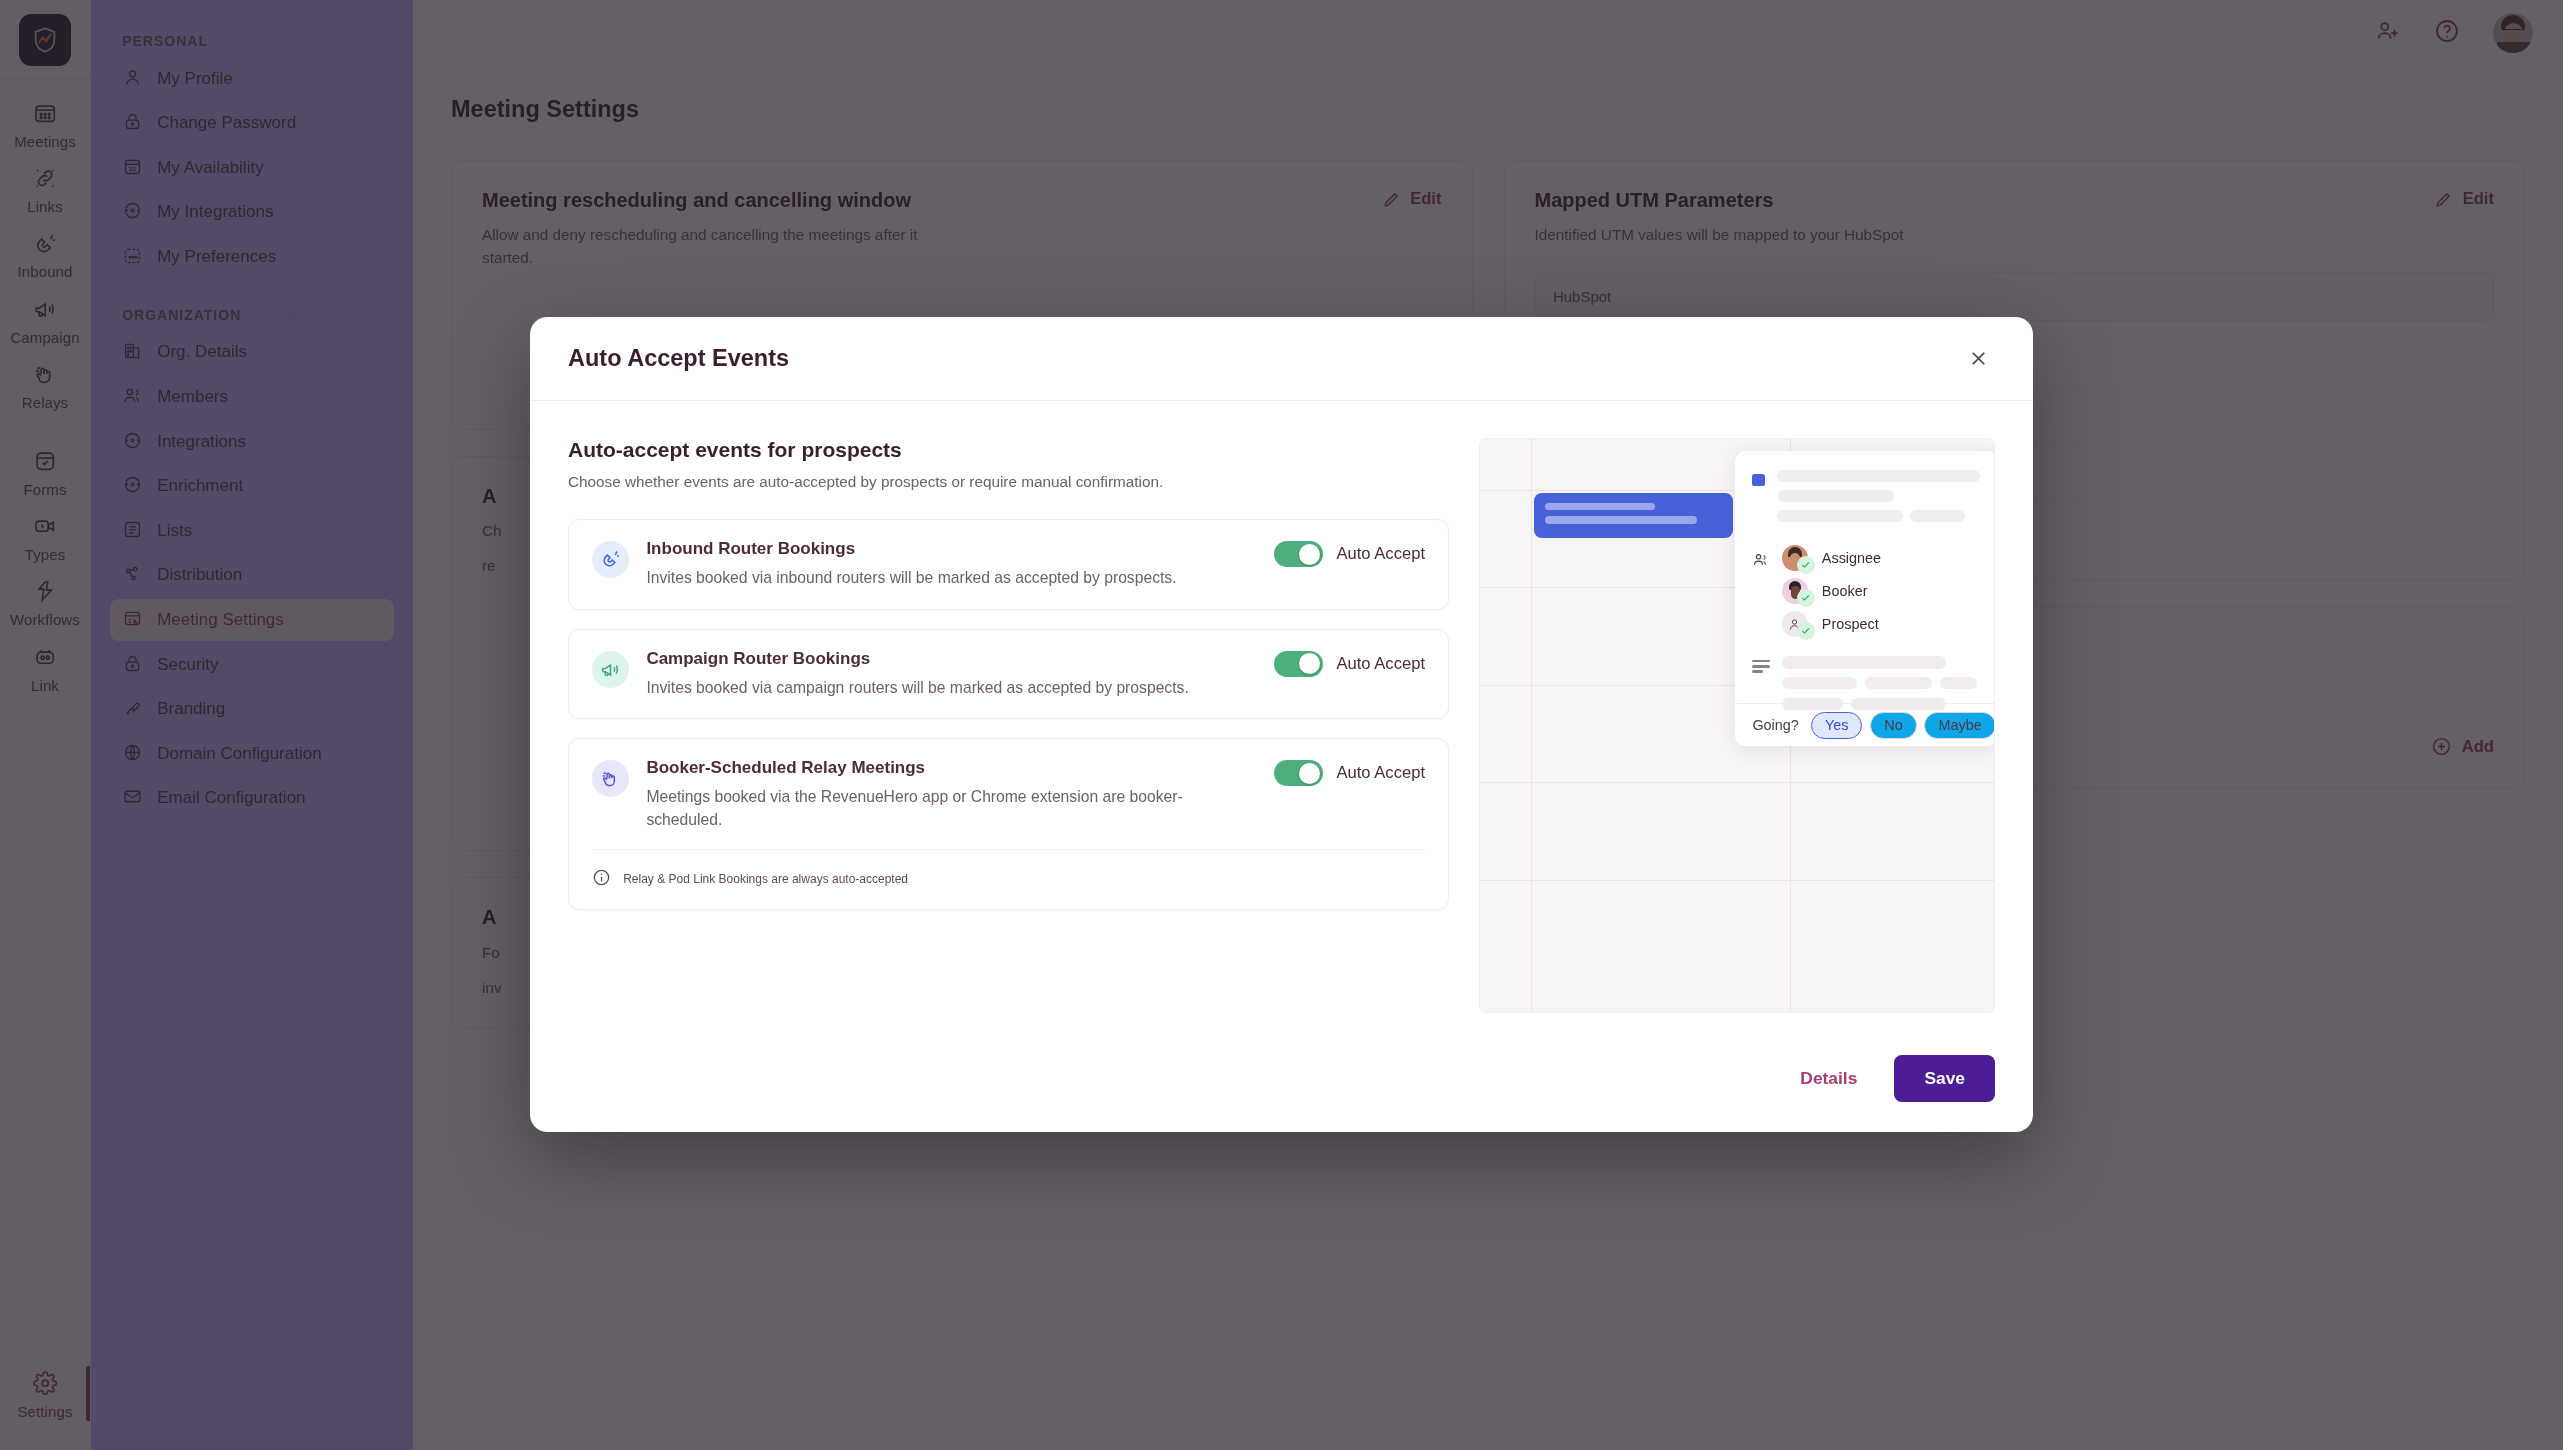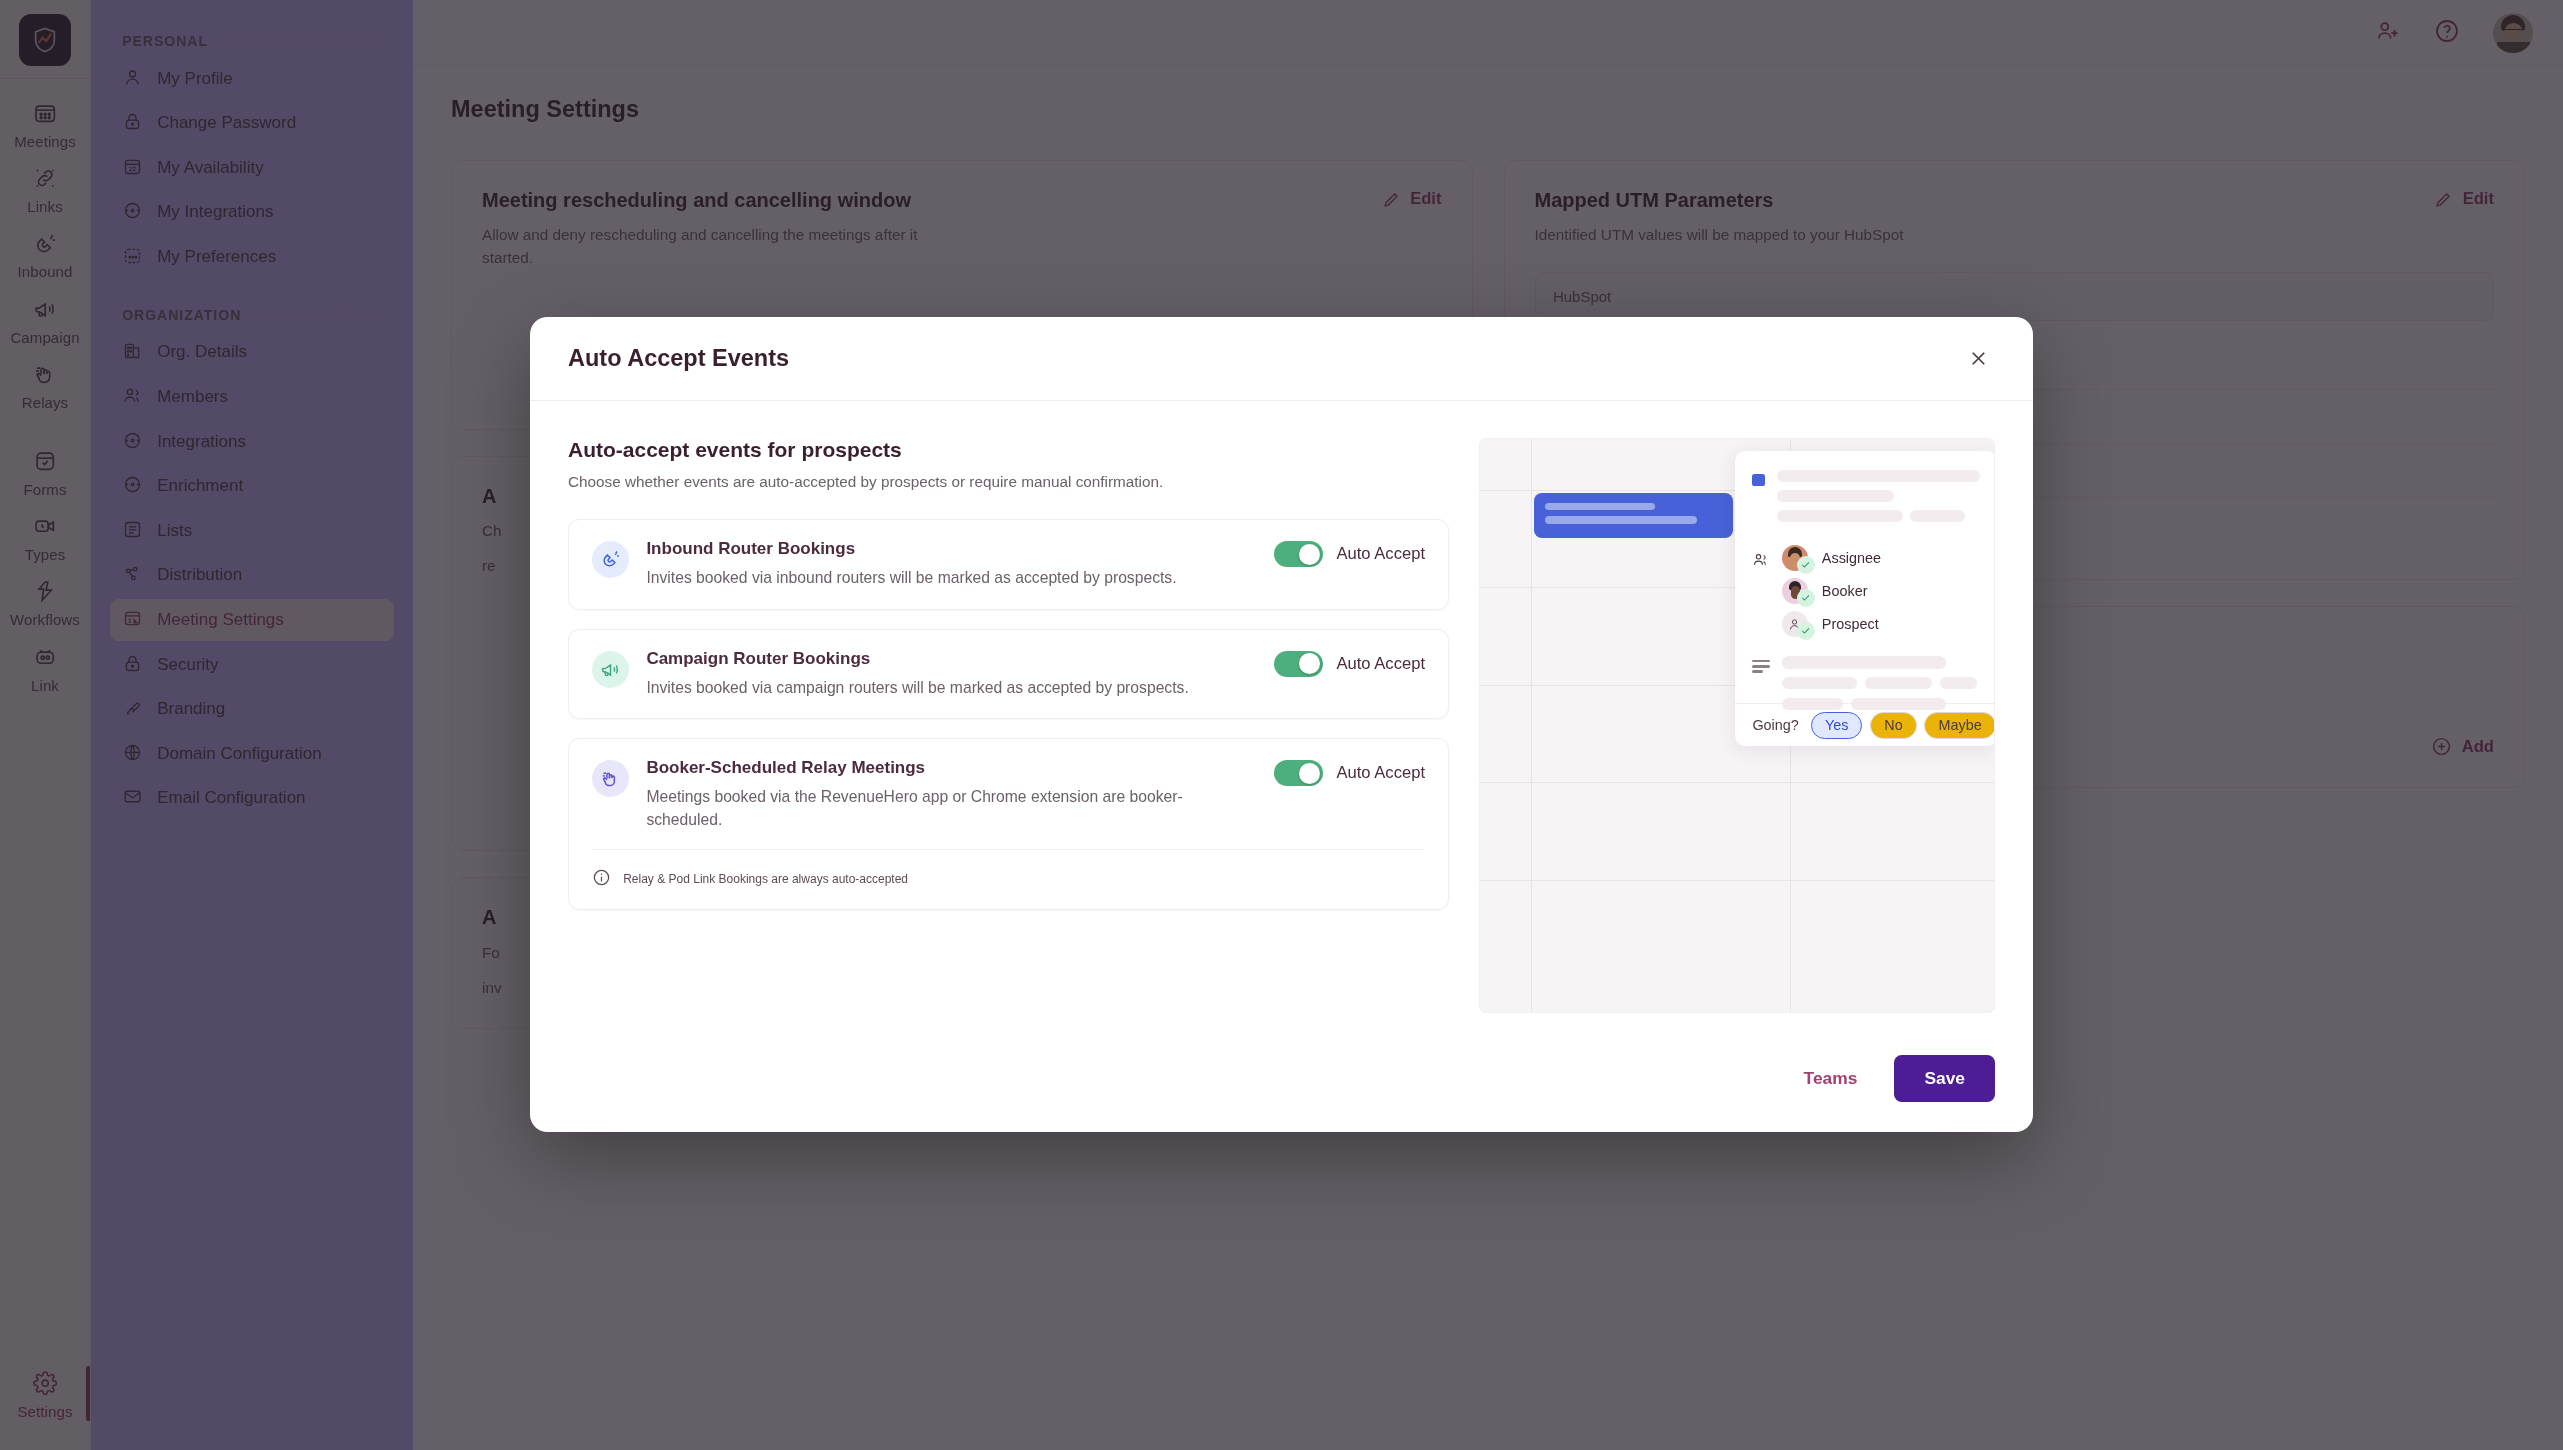--- a/index.html
+++ b/index.html
@@ -211,21 +211,21 @@
   .dc-list-ic i:nth-child(1){width:100%} .dc-list-ic i:nth-child(2){width:100%} .dc-list-ic i:nth-child(3){width:60%}
   .nt-rows { flex: 1; display: flex; flex-direction: column; gap: 8.7px; }
   .nt-row { display: flex; gap: 7.8px; }
   .dc-going {
     position: absolute; left: 0; right: 0; bottom: 0; height: 43px;
     border-top: 0.9px solid #f1ebee; display: flex; align-items: center; gap: 7.8px; padding: 0 17.4px;
   }
   .going-lbl { font-size: 14.4px; color: #4b3b45; margin-right: 4.4px; }
   .rsvp {
     padding: 4.4px 13px; border-radius: 14px; border: 0.9px solid #ded7dc;
-    font-size: 14.4px; color: #4b3b45; cursor: pointer; background: #eab308;
+    font-size: 14.4px; color: #4b3b45; cursor: pointer; background: #0ea5e9;
   }
   .rsvp.sel { background: #dfe8fe; border-color: #4761d8; color: #2f4ccc; }
 
   .modal-foot {
     height: 108px; display: flex; align-items: center; justify-content: flex-end;
     gap: 14px; padding: 0 38px;
   }
   .btn-cancel {
     background: transparent; border: none; color: #a33f73;
     font-size: 17.4px; font-weight: 700; padding: 12.2px 23px; cursor: pointer;
@@ -793,19 +793,19 @@
             <span class="going-lbl">Going?</span>
             <span class="rsvp sel">Yes</span>
             <span class="rsvp">No</span>
             <span class="rsvp">Maybe</span>
           </div>
         </div>
       </div>
     </div>
 
     <div class="modal-foot">
-      <button class="btn-cancel">Teams</button>
+      <button class="btn-cancel">Details</button>
       <button class="btn-save">Save</button>
     </div>
   </div>
 
 </div>
 
 
 </body></html>

